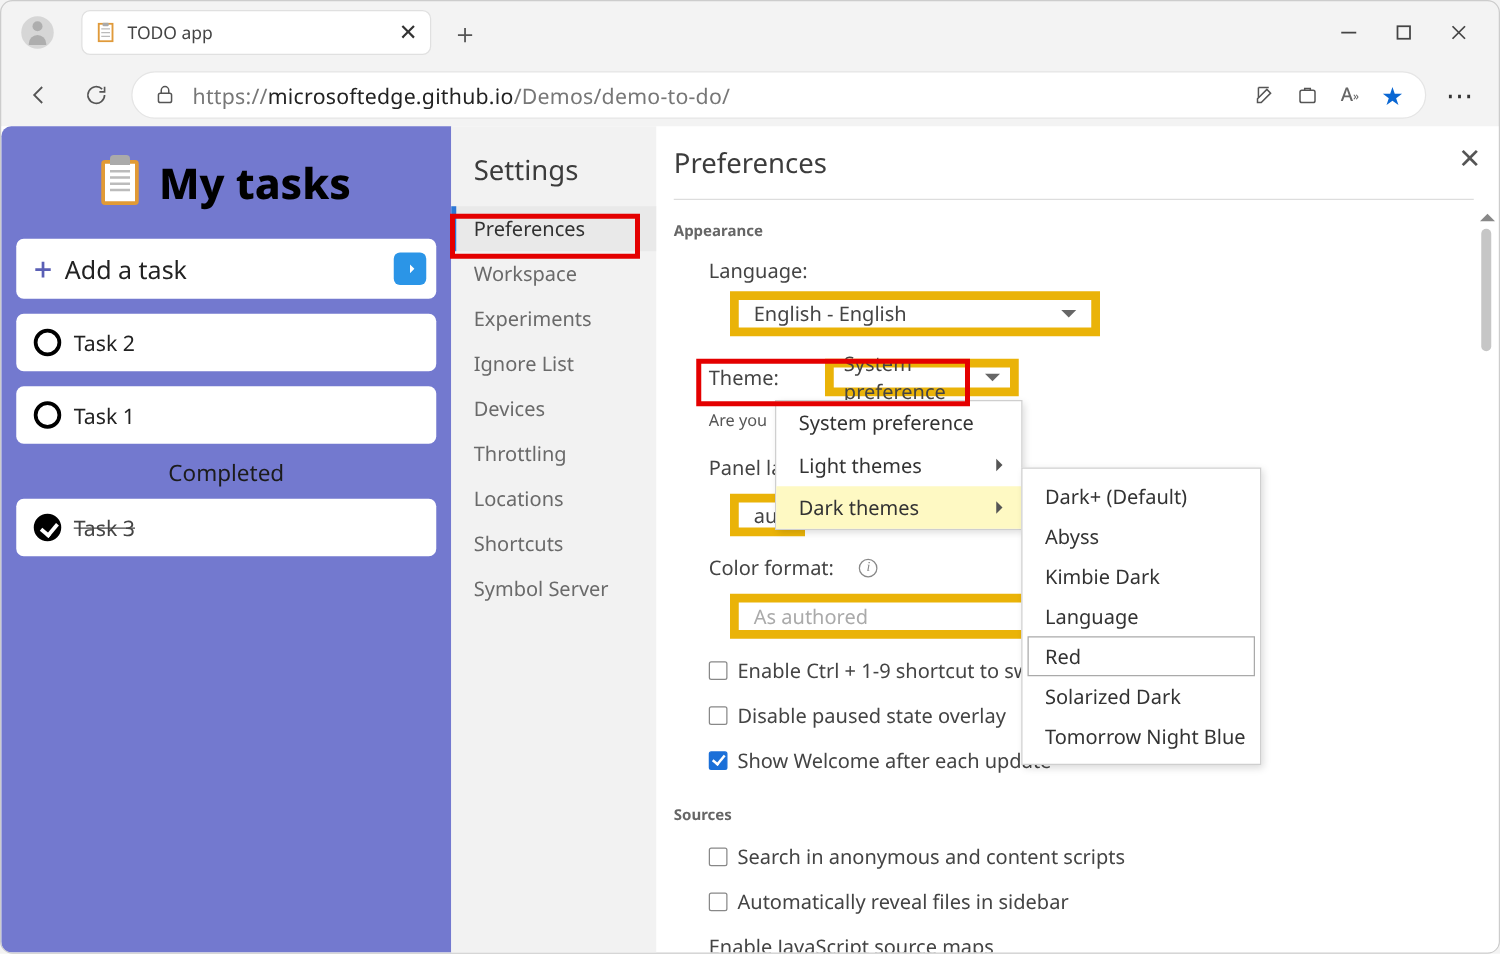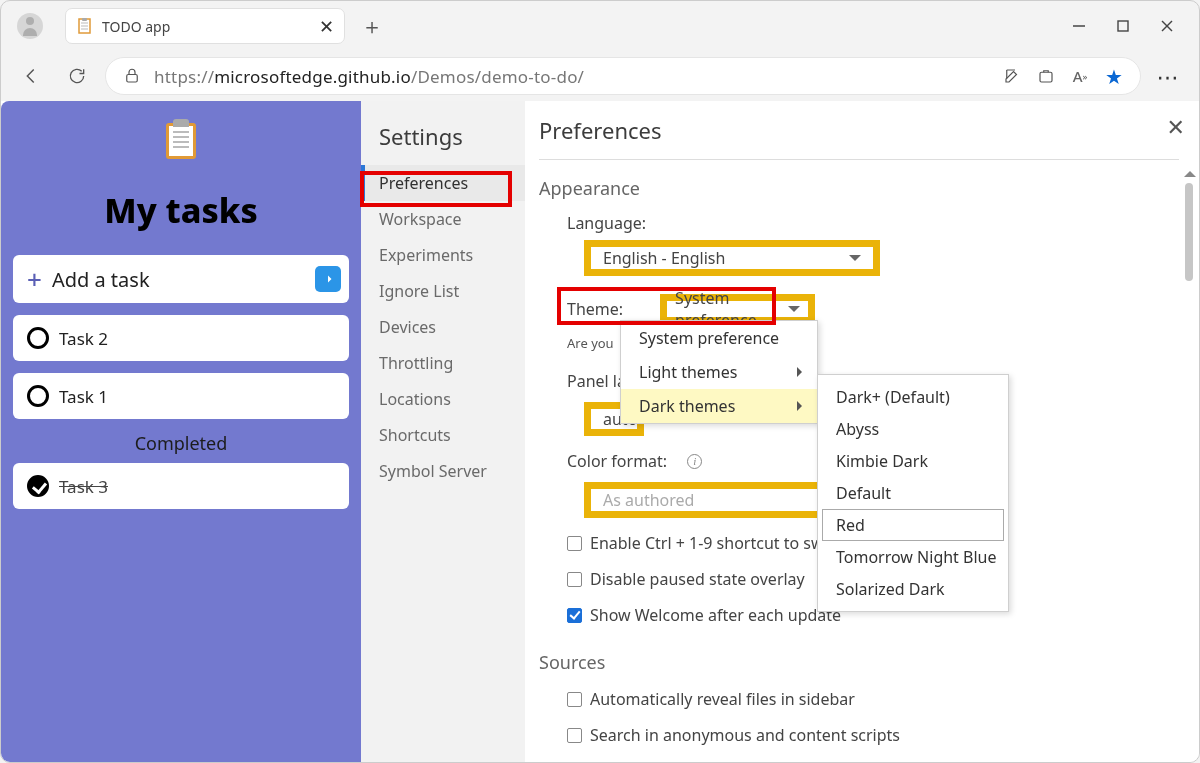--- a/index.html
+++ b/index.html
@@ -29,21 +29,21 @@
   .url-icon { width:24px; height:24px; display:flex; align-items:center; justify-content:center; color:#666; }
   .star { color:#0a67d3; font-size: 20px; }
   .more-btn { width:36px; display:flex; align-items:center; justify-content:center; color:#333; font-size:22px; letter-spacing:3px; cursor:pointer; }
 
   
   .main { display:flex; height: calc(763px - 100px - 2px); background: #fff; }
 
   
   .todo-app { width: 360px; background:#7379cf; padding: 12px; border-radius: 8px 0 0 0; overflow:hidden; }
   .todo-card { background:#fff; border-radius:6px; padding: 8px 14px; margin-bottom: 12px; display:flex; align-items:center; gap:10px; font-size:17px; color:#222; position:relative; }
-  .todo-title { display:flex; align-items:center; justify-content:center; gap:28px; margin: 10px 0 22px; flex-direction: column; }
+  .todo-title { display:flex; align-items:center; justify-content:center; gap:16px; margin: 10px 0 22px; }
   .todo-title .icon { width:30px; height:36px; background:#fff; border:3px solid #e19a36; border-radius:3px; position:relative; }
   .todo-title .icon::before { content:""; position:absolute; top:-7px; left:50%; transform:translateX(-50%); width:16px; height:8px; background:#aaa; border-radius:3px 3px 0 0; }
   .todo-title .icon::after { content:""; position:absolute; left:4px; right:4px; top:5px; height:2px; background:#bbb; box-shadow: 0 5px 0 #bbb, 0 10px 0 #bbb, 0 15px 0 #bbb; }
   .todo-title h1 { font-size: 34px; font-weight: 800; color:#000; }
   .add-task { height:48px; font-size: 20px; }
   .add-task .plus { color:#5a5fb5; font-size:26px; font-weight:500; }
   .add-task .submit { position:absolute; right:8px; width:26px; height:26px; background:#2b95e7; border-radius:5px; display:flex; align-items:center; justify-content:center; }
   .add-task .submit svg { fill:#fff; }
   .section-label { text-align:center; font-size:18px; color:#1c1c1c; margin: 12px 0 8px; }
   .task-row { height:46px; }
@@ -56,21 +56,21 @@
   .settings-sidebar { width: 164px; background: #f2f2f2; padding: 20px 0 0 0; }
   .settings-sidebar h2 { font-size: 22px; font-weight:400; color:#3c3c3c; padding: 0 18px 14px; }
   .settings-item { padding: 7px 18px; font-size: 16px; color:#6a6a6a; cursor:pointer; }
   .settings-item.active { color:#313131; border-left: 4px solid #2c77d6; padding-left:14px; background:#e9e9e9; }
   .red-frame-1 { position:absolute; border:4px solid #e40000; width:152px; height:36px; left:360px; top:171px; z-index:50; pointer-events:none;}
 
   
   .prefs { flex:1; padding: 14px 20px 0 14px; position:relative; color:#333; overflow:hidden;}
   .prefs h1 { font-size:22px; font-weight:400; color:#3c3c3c; border-bottom:1px solid #ddd; padding-bottom:14px; margin-bottom:16px; }
   .prefs .panel-close { position:absolute; top:10px; right:14px; font-size:22px; color:#555; cursor:pointer; }
-  .prefs h3 { font-size:18px; font-weight:400; color:#666; margin: 10px 0 12px; }
+  .prefs h3 { font-size:12px; font-weight:700; color:#666; margin: 10px 0 12px; }
   .prefs .group { padding-left: 28px; font-size: 16px; color:#444; }
   .group .row { margin: 8px 0 10px; }
   .label { display:block; margin-bottom:6px; }
   .select-box { height:36px; min-width:280px; max-width:296px; border:7px solid #eab308; display:flex; align-items:center; padding:0 12px; justify-content:space-between; font-size:16px; color:#444; position:relative; cursor:pointer;margin-left:17px;}
   .select-box .caret { border:6px solid transparent; border-top-color:#666; margin-top:6px; }
   .inline-row { display:flex; align-items:center; gap:20px; }
   .hint { font-size:13px; color:#555; margin-top:6px; }
   .check-row { display:flex; align-items:center; gap:8px; margin:14px 0 6px; font-size:16px; }
   .checkbox { width:15px; height:15px; border:1.5px solid #888; border-radius:2px; display:inline-flex; align-items:center; justify-content:center; flex-shrink:0;}
   .checkbox.checked { background:#1a6fd8; border-color:#1a6fd8; }
@@ -273,25 +273,25 @@
       <div class="check-row">
         <span class="checkbox checked"></span>
         <span>Show Welcome after each update</span>
       </div>
     </div>
 
     <h3 style="margin-top:24px;">Sources</h3>
     <div class="group">
       <div class="check-row">
         <span class="checkbox"></span>
+        <span>Search in anonymous and content scripts</span>
+      </div>
+      <div class="check-row">
+        <span class="checkbox"></span>
         <span>Automatically reveal files in sidebar</span>
-      </div>
-      <div class="check-row">
-        <span class="checkbox"></span>
-        <span>Search in anonymous and content scripts</span>
       </div>
       <div class="check-row">
 
         <span>Enable JavaScript source maps</span>
       </div>
     </div>
 
     <div class="scroll-indicator">
       <div class="up"></div>
       <div class="thumb"></div>
@@ -305,17 +305,17 @@
 
 <div class="menu level1">
   <div class="mi">System preference</div>
   <div class="mi"><span>Light themes</span><span class="sub-caret"></span></div>
   <div class="mi hover"><span>Dark themes</span><span class="sub-caret"></span></div>
 </div>
 <div class="menu level2">
   <div class="mi">Dark+ (Default)</div>
   <div class="mi">Abyss</div>
   <div class="mi">Kimbie Dark</div>
-  <div class="mi">Default</div>
+  <div class="mi">Language</div>
   <div class="mi hover">Red</div>
+  <div class="mi">Solarized Dark</div>
   <div class="mi">Tomorrow Night Blue</div>
-  <div class="mi">Solarized Dark</div>
 </div>
 
 </body></html>

